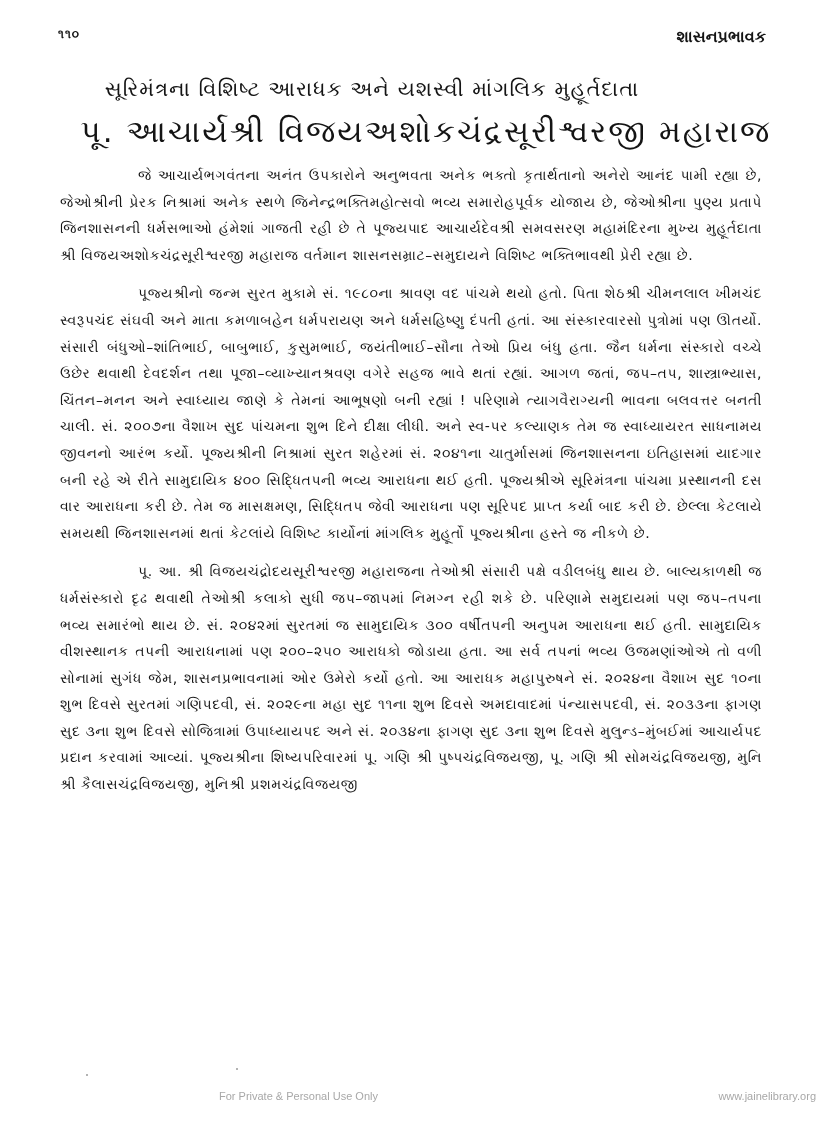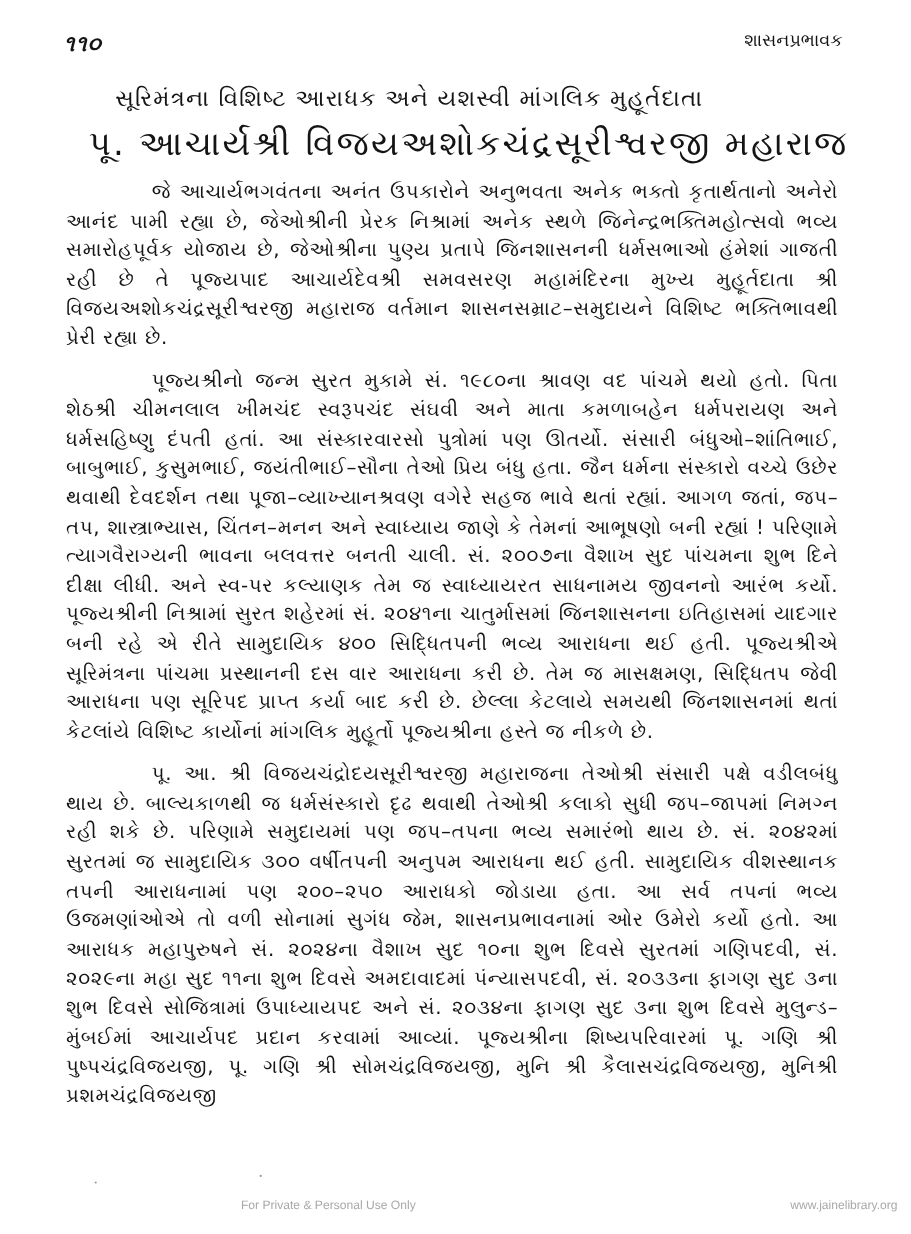--- a/index.html
+++ b/index.html
@@ -12,31 +12,30 @@
       height: 1122px;
       position: relative;
       overflow: hidden;
       font-family: "DejaVu Sans", "Liberation Sans", sans-serif;
       color: #141414;
     }
     .page-number {
       position: absolute;
       left: 58px;
       top: 27px;
-      font-size: 20px;
+      font-size: 12px;
       font-weight: bold;
       letter-spacing: 1px;
-      font-style: italic;
     }
     .running-header {
       position: absolute;
       right: 62px;
       top: 27px;
       font-size: 16px;
-      font-weight: normal;
+      font-weight: bold;
     }
     .subtitle {
       position: absolute;
       left: 0;
       width: 744px;
       top: 77px;
       text-align: center;
       font-size: 21px;
       letter-spacing: 1px;
     }
@@ -47,21 +46,21 @@
       top: 113px;
       text-align: center;
       font-size: 31px;
       letter-spacing: 2px;
     }
     .body-text {
       position: absolute;
       left: 60px;
       width: 702px;
       top: 162px;
-      font-size: 18px;
+      font-size: 14px;
       line-height: 26.6px;
       letter-spacing: 0.6px;
     }
     .body-text p {
       margin: 0;
       text-align: justify;
       text-indent: 78px;
     }
     .body-text p + p {
       margin-top: 12px;

